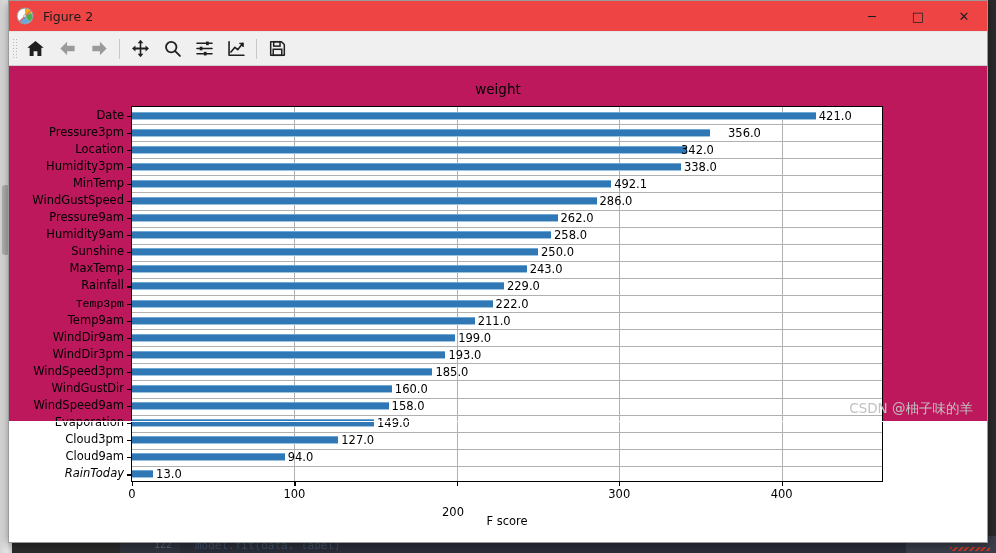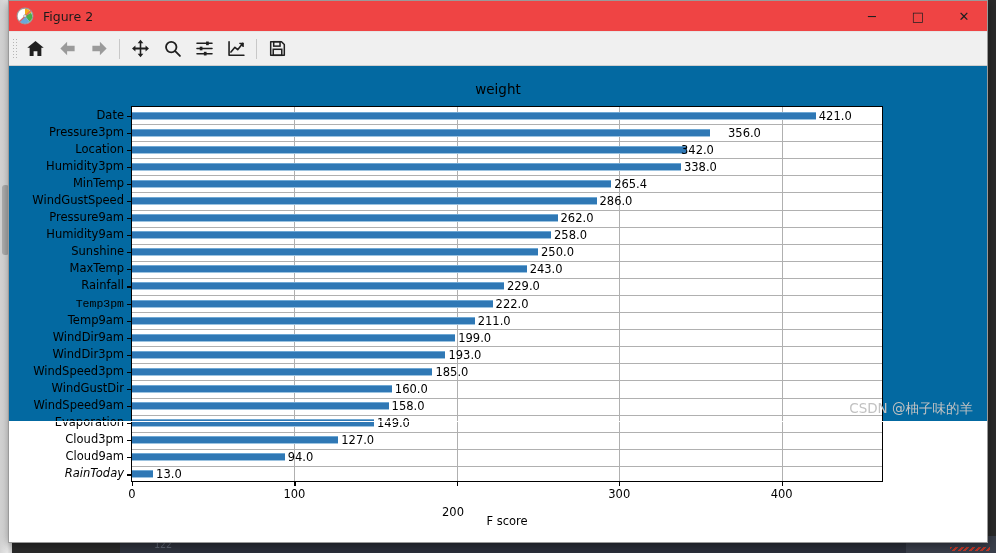--- a/index.html
+++ b/index.html
@@ -92,21 +92,21 @@
   }
   .tbtn {
     width: 30px; height: 28px; margin: 0 1px;
     display: flex; align-items: center; justify-content: center;
     border-radius: 2px;
   }
   .tsep { width:1px; height:20px; background:#c8c8c8; margin:0 4px; }
 
   
   #canvas {
-    position: relative; height: 356px; background: #0369a1;
+    position: relative; height: 356px; background: #be185d;
   }
   #chart-title {
     position: absolute; left: 0; right: 0; top: 15px;
     text-align: center; font-size: 13.5px; color: #000;
   }
   
   #axes {
     position: absolute; left: 122px; top: 40px; width: 752px; height: 376px;
     border: 1.1px solid #000;
     box-sizing: border-box;
@@ -168,20 +168,21 @@
 </style>
 </head>
 <body>
 
 <div id="backdrop">
   <div class="bg-left-panel">
     <div class="bg-left-scroll"></div>
   </div>
   <div class="bg-code-strip">
     <div class="bg-code-gutter">122</div>
+    <div class="bg-code-text">model.fit(data, label)</div>
     <div class="bg-code-right">
       <div class="bg-code-err"></div>
     </div>
   </div>
 </div>
 
 <div id="window">
 
   <div id="titlebar">
     <svg id="app-icon" viewBox="0 0 32 32">
@@ -294,21 +295,21 @@
       <div id="barlayer">
           <div class="bar" style="left: 0px; width: 683.784px; top: 4.54545px; background: rgb(47, 120, 181);"></div>
           <div class="barlabel" style="left: 686.784px; top: 3.54545px;">421.0</div>
           <div class="bar" style="left: 0px; width: 578.212px; top: 21.6364px; background: rgb(47, 120, 181);"></div>
           <div class="barlabel" style="left: 596px; top: 20.6364px; text-align: right;">356.0</div>
           <div class="bar" style="left: 0px; width: 555.473px; top: 38.7273px; background: rgb(47, 120, 181);"></div>
           <div class="barlabel" style="left: 549px; top: 37.7273px;">342.0</div>
           <div class="bar" style="left: 0px; width: 548.976px; top: 55.8182px; background: rgb(47, 120, 181);"></div>
           <div class="barlabel" style="left: 551.976px; top: 54.8182px;">338.0</div>
           <div class="bar" style="left: 0px; width: 479.136px; top: 72.9091px; background: rgb(47, 120, 181);"></div>
-          <div class="barlabel" style="left: 482.136px; top: 71.9091px;">265.4</div>
+          <div class="barlabel" style="left: 482.136px; top: 71.9091px;">492.1</div>
           <div class="bar" style="left: 0px; width: 464.518px; top: 90px; background: rgb(47, 120, 181);"></div>
           <div class="barlabel" style="left: 467.518px; top: 89px;">286.0</div>
           <div class="bar" style="left: 0px; width: 425.538px; top: 107.091px; background: rgb(47, 120, 181);"></div>
           <div class="barlabel" style="left: 428.538px; top: 106.091px;">262.0</div>
           <div class="bar" style="left: 0px; width: 419.041px; top: 124.182px; background: rgb(47, 120, 181);"></div>
           <div class="barlabel" style="left: 422.041px; top: 123.182px;">258.0</div>
           <div class="bar" style="left: 0px; width: 406.048px; top: 141.273px; background: rgb(47, 120, 181);"></div>
           <div class="barlabel" style="left: 409.048px; top: 140.273px;">250.0</div>
           <div class="bar" style="left: 0px; width: 394.678px; top: 158.364px; background: rgb(47, 120, 181);"></div>
           <div class="barlabel" style="left: 397.678px; top: 157.364px;">243.0</div>

